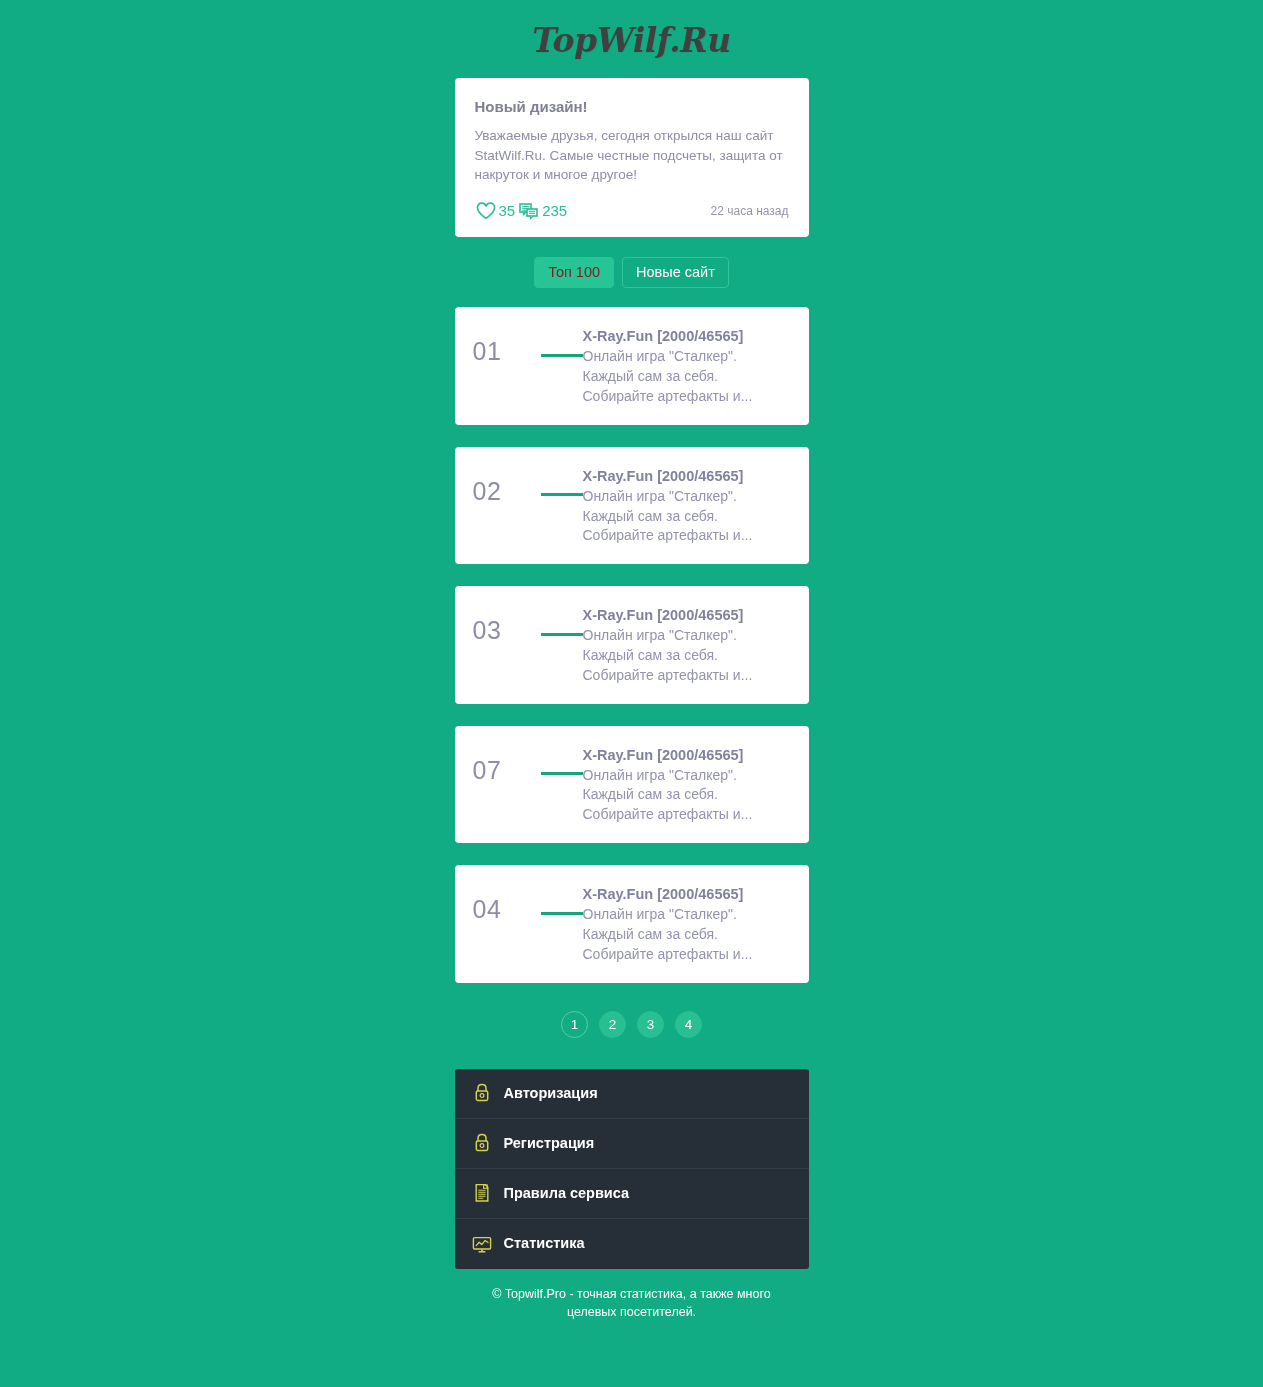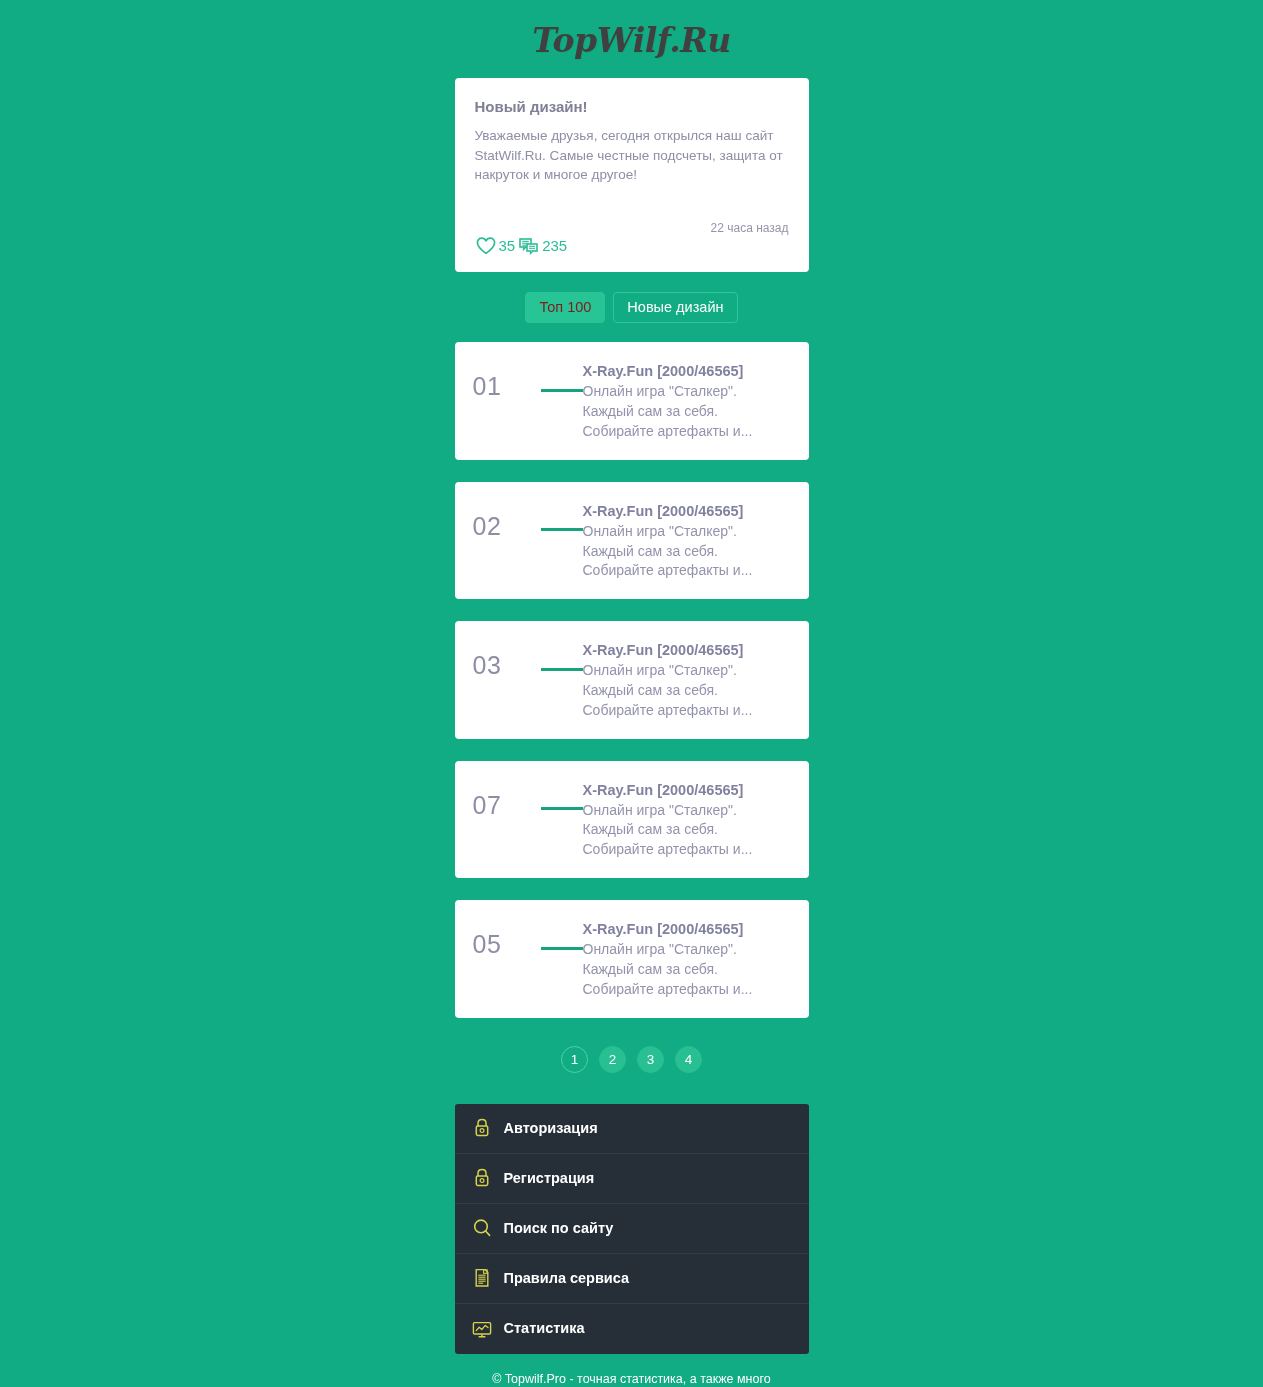--- a/index.html
+++ b/index.html
@@ -70,21 +70,20 @@
     margin: 0 0 16px 0;
   }
   .news-meta {
     display: flex;
     align-items: center;
     justify-content: space-between;
   }
   .meta-left {
     display: flex;
     gap: 3px;
-    margin-top: 35px;
   }
   .meta-stat {
     display: flex;
     align-items: center;
     gap: 2px;
   }
   .meta-num {
     font-size: 15px;
     color: #2bbd97;
     line-height: 1;
@@ -282,21 +281,21 @@
           </span>
           <span class="meta-num">235</span>
         </div>
       </div>
       <div class="meta-time">22 часа назад</div>
     </div>
   </div>
 
   <div class="tabs">
     <div class="tab tab-active">Топ 100</div>
-    <div class="tab tab-inactive">Новые дизайн</div>
+    <div class="tab tab-inactive">Новые сайт</div>
   </div>
 
   <div>
 
     <div class="card site-card">
       <div class="rank-col">
         <div class="rank-num">01</div>
         <div class="rank-bar"></div>
       </div>
       <div class="site-info">
@@ -341,21 +340,21 @@
       <div class="site-info">
         <div class="site-title">X-Ray.Fun [2000/46565]</div>
         <div class="site-desc">Онлайн игра "Сталкер".</div>
         <div class="site-desc">Каждый сам за себя.</div>
         <div class="site-desc">Собирайте артефакты и...</div>
       </div>
     </div>
 
     <div class="card site-card">
       <div class="rank-col">
-        <div class="rank-num">05</div>
+        <div class="rank-num">04</div>
         <div class="rank-bar"></div>
       </div>
       <div class="site-info">
         <div class="site-title">X-Ray.Fun [2000/46565]</div>
         <div class="site-desc">Онлайн игра "Сталкер".</div>
         <div class="site-desc">Каждый сам за себя.</div>
         <div class="site-desc">Собирайте артефакты и...</div>
       </div>
     </div>
 
@@ -385,29 +384,20 @@
       <span class="menu-icon">
         <svg width="20" height="22" viewBox="0 0 20 22">
           <path d="M6 9 L6 6.3 C6 4.1 7.8 2.6 10 2.6 C12.2 2.6 14 4.1 14 6.3 L14 9" fill="none" stroke="#d7d24a" stroke-width="1.5"></path>
           <rect x="4.3" y="9" width="11.4" height="9.4" rx="1.4" fill="none" stroke="#d7d24a" stroke-width="1.5"></rect>
           <circle cx="10" cy="13.6" r="1.9" fill="none" stroke="#d7d24a" stroke-width="1.2"></circle>
         </svg>
       </span>
       <span class="menu-label">Регистрация</span>
     </div>
 
-    <div class="menu-item">
-      <span class="menu-icon">
-        <svg width="22" height="22" viewBox="0 0 22 22">
-          <circle cx="10" cy="9.4" r="6.3" fill="none" stroke="#d7d24a" stroke-width="1.6"></circle>
-          <line x1="14.6" y1="14" x2="18.6" y2="18.4" stroke="#d7d24a" stroke-width="1.6" stroke-linecap="round"></line>
-        </svg>
-      </span>
-      <span class="menu-label">Поиск по сайту</span>
-    </div>
 
     <div class="menu-item">
       <span class="menu-icon">
         <svg width="20" height="22" viewBox="0 0 20 22">
           <path d="M4.2 2.6 L13.2 2.6 L15.8 5.2 L15.8 19 L4.2 19 Z" fill="none" stroke="#d7d24a" stroke-width="1.4"></path>
           <rect x="11.6" y="2.9" width="3.6" height="3.4" fill="none" stroke="#d7d24a" stroke-width="1.1"></rect>
           <line x1="6.3" y1="8.2" x2="13.6" y2="8.2" stroke="#d7d24a" stroke-width="1.1"></line>
           <line x1="6.3" y1="10.2" x2="13.6" y2="10.2" stroke="#d7d24a" stroke-width="1.1"></line>
           <line x1="6.3" y1="12.2" x2="13.6" y2="12.2" stroke="#d7d24a" stroke-width="1.1"></line>
           <line x1="6.3" y1="14.2" x2="13.6" y2="14.2" stroke="#d7d24a" stroke-width="1.1"></line>

